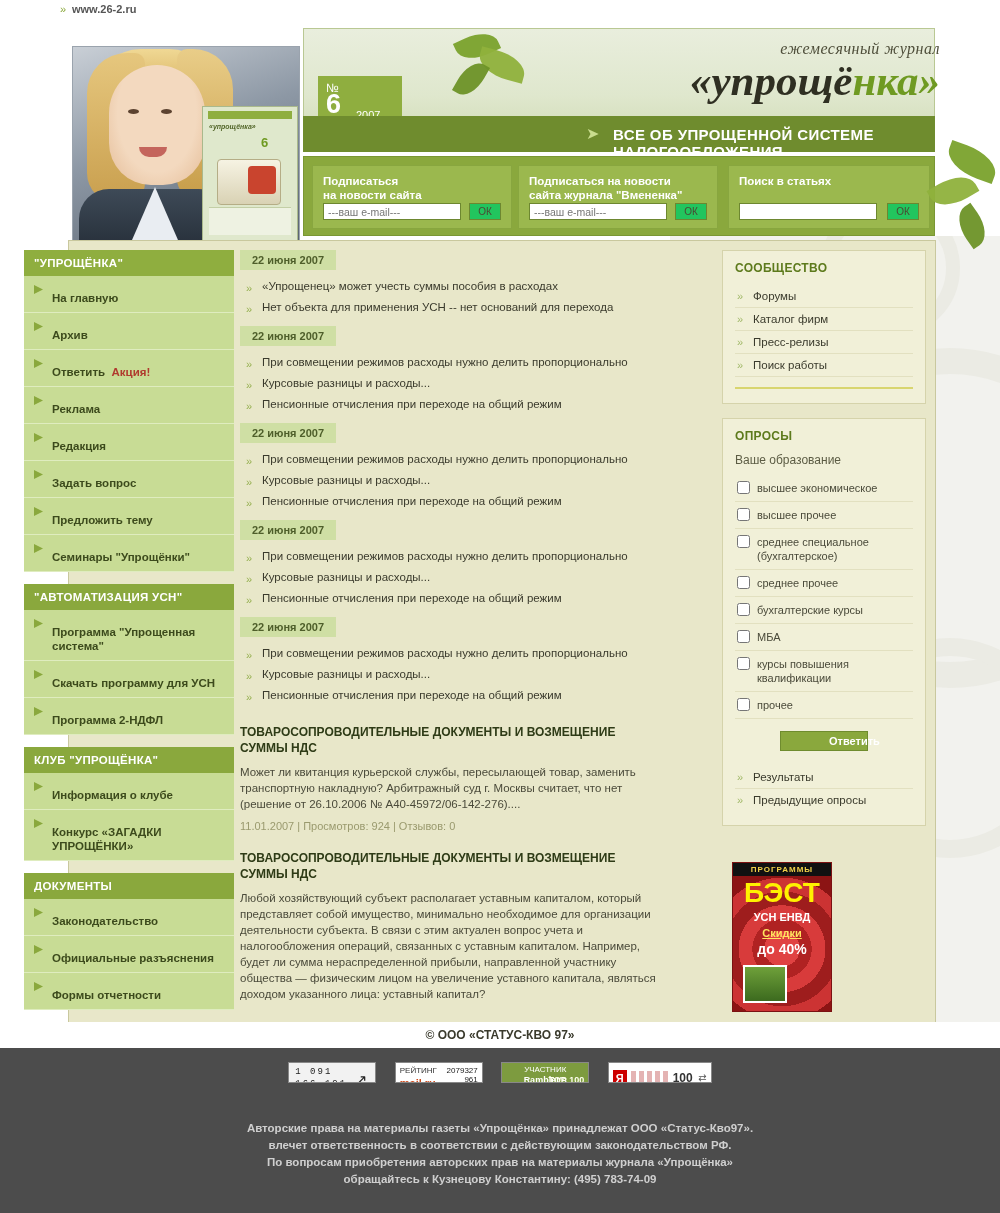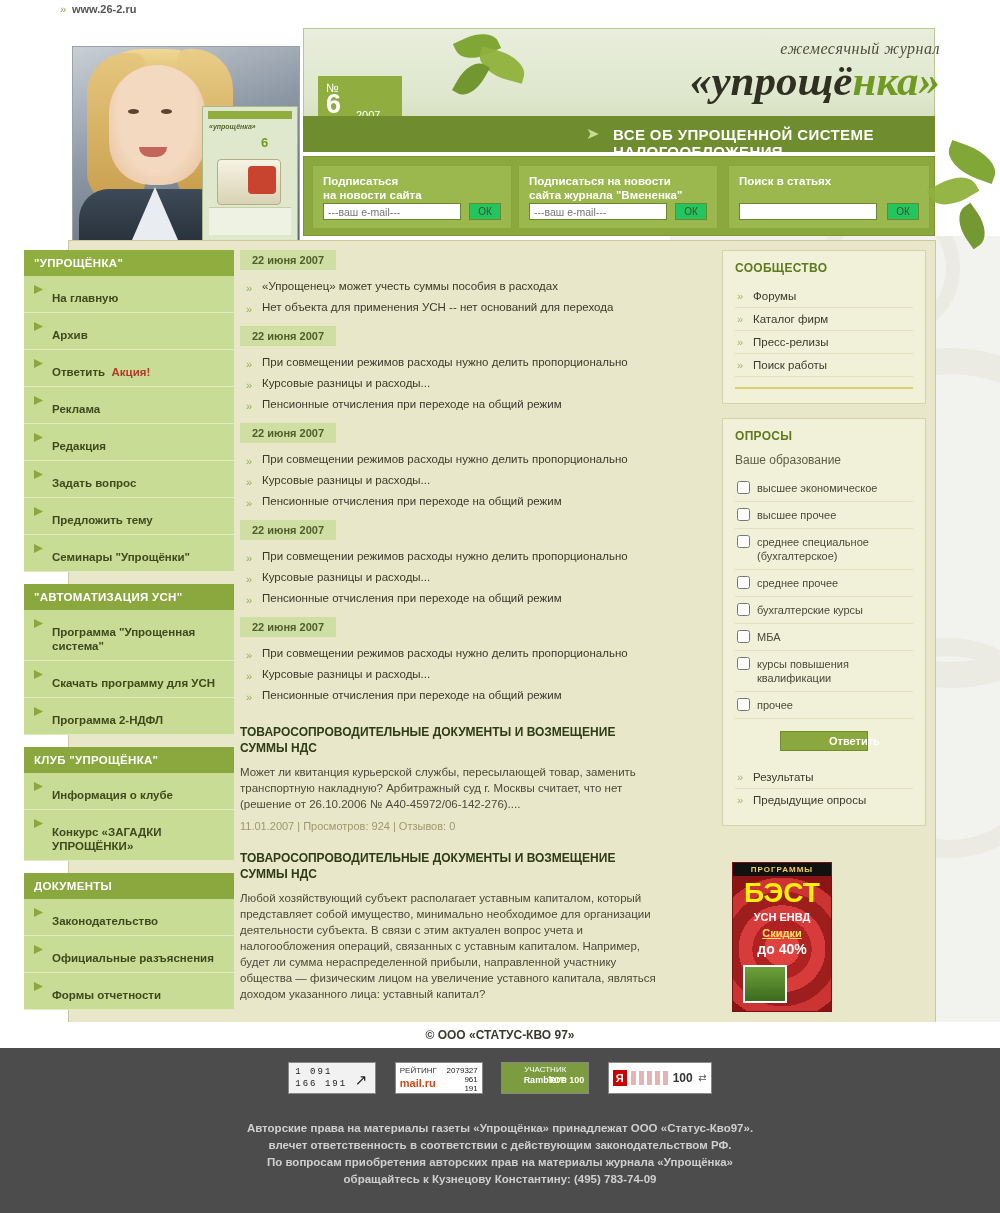--- a/index.html
+++ b/index.html
@@ -315,21 +315,21 @@
     font-size: 12px; font-weight: bold; color: #3a3a2c;
   }
   
   .footer {
     position: absolute; left: 0; top: 1048px; width: 1000px; height: 165px;
     background: #4c4c4c;
   }
   .counters { position: absolute; left: 0; top: 14px; width: 1000px; text-align: center; }
   .ctr {
     display: inline-block; vertical-align: middle; margin: 0 7px;
-    height: 32px; border: 1px solid #888; background: #ddd;
+    height: 21px; border: 1px solid #888; background: #ddd;
     font-size: 8px; color: #222; position: relative; overflow: hidden;
   }
   .ctr1 { width: 88px; background: #f2f2f2; }
   .ctr1 .l1 { position: absolute; left: 6px; top: 4px; font-family: "Liberation Mono", monospace; font-size: 9px; letter-spacing: 2px;}
   .ctr1 .l2 { position: absolute; left: 6px; top: 16px; font-family: "Liberation Mono", monospace; font-size: 9px; letter-spacing: 2px;}
   .ctr1 .arw { position: absolute; right: 8px; top: 8px; font-size: 15px; }
   .ctr2 { width: 88px; background: #fff; }
   .ctr2 .t1 { position: absolute; left: 4px; top: 3px; font-size: 8px; color:#333; }
   .ctr2 .t2 { position: absolute; left: 4px; top: 14px; font-size: 11px; color:#d04a1a; font-weight:bold; }
   .ctr2 .n1 { position: absolute; right: 4px; top: 3px; font-size: 8px; }

